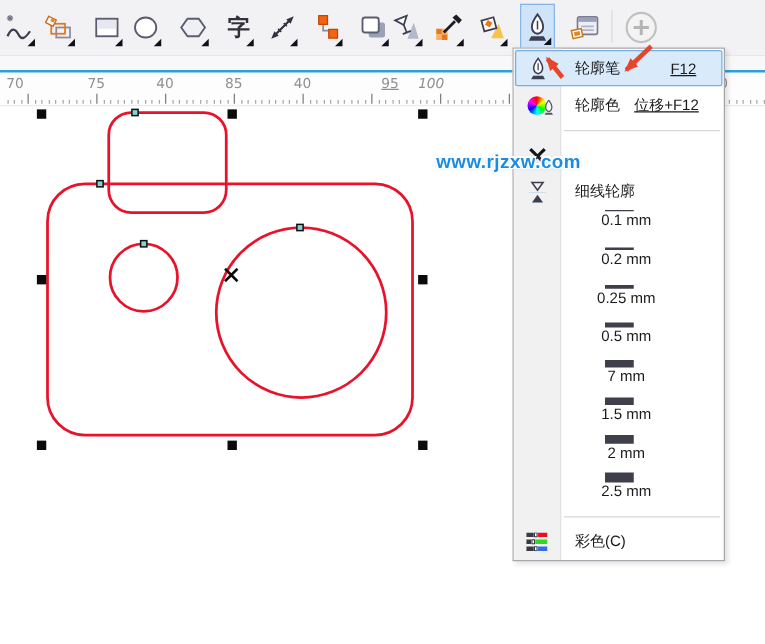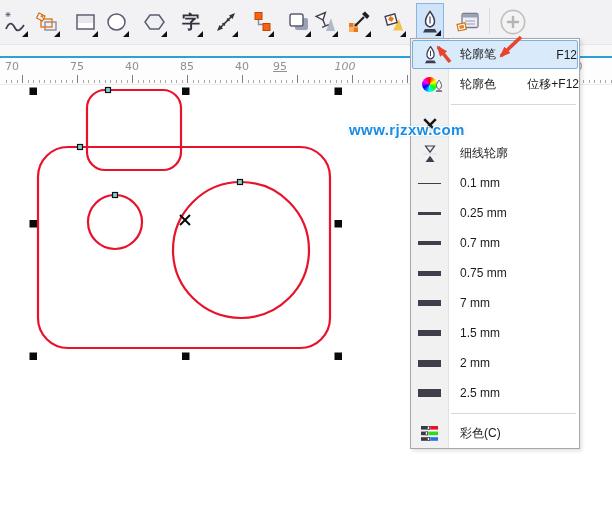--- a/index.html
+++ b/index.html
@@ -36,26 +36,26 @@
      font-size:15px;font-weight:bold;letter-spacing:.4px;color:#1b8ce0;
      text-shadow:-1px -1px 0 #fff,1px -1px 0 #fff,-1px 1px 0 #fff,1px 1px 0 #fff,0 0 4px #a8d6f7;}
 
   
   .menu{position:absolute;left:410px;top:38px;width:170px;z-index:5;background:#fff;
         border:1px solid #a6a6ac;box-sizing:border-box;box-shadow:2px 2px 4px rgba(0,0,0,.12);
         font-size:12px;color:#1a1a1a;}
   .menu .gutbg{position:absolute;left:0;top:0;bottom:0;width:37px;background:#f1f1f2;
         border-right:1px solid #e2e2e6;}
   .mitem{position:relative;z-index:1;height:29px;display:flex;align-items:center;}
-  .mitem.t30{height:30px;}
+  .mitem.t30{height:30px;flex-direction:column;}
   .mitem.hi{height:27px;margin:1px;background:#d9eafb;border:1px solid #7ab0e0;border-radius:2px;}
   .gut{width:37px;flex:none;display:flex;align-items:center;justify-content:center;position:relative;}
   .mitem.hi .gut{width:35px;}
   .mlabel{flex:1;padding-left:12px;white-space:nowrap;}
-  .msc{padding-right:0;white-space:nowrap;}
+  .msc{padding-right:20px;white-space:nowrap;text-decoration:underline;}
   .msep{position:relative;z-index:1;height:11px;}
   .msep i{position:absolute;left:40px;right:3px;top:5px;border-top:1px solid #d8d8d8;}
   .lsample{display:block;width:23px;background:#3f3f4c;}
   .cwheel{display:block;width:15px;height:15px;border-radius:50%;
       background:conic-gradient(#f00,#ff0,#0f0,#0ff,#00f,#f0f,#f00);}
 
   
   .arrows{position:absolute;left:0;top:0;width:612px;height:515px;z-index:7;pointer-events:none;}
 </style>
 </head>
@@ -198,21 +198,21 @@
   </div>
   <div class="substrip"></div>
   <div class="blueline"></div>
 
   <div class="ruler" id="ruler">
       <span class="rlabel" style="left: 12px;">70</span>
       <span class="rlabel" style="left: 77px;">75</span>
       <span class="rlabel" style="left: 132px;">40</span>
       <span class="rlabel" style="left: 187px;">85</span>
       <span class="rlabel" style="left: 242px;">40</span>
-      <span class="rlabel" style="left: 280px; text-decoration: underline;">95</span>
+      <span class="rlabel" style="left: 312px; text-decoration: underline;">95</span>
       <span class="rlabel" style="left: 345px; font-style: italic;">100</span>
       <span class="rlabel" style="left: 572px;">120</span>
       <i class="tick" style="left: 5.5px;"></i>
       <i class="tick" style="left: 11px;"></i>
       <i class="tick" style="left: 16.5px;"></i>
       <i class="tick major" style="left: 22px;"></i>
       <i class="tick" style="left: 27.5px;"></i>
       <i class="tick" style="left: 33px;"></i>
       <i class="tick" style="left: 38.5px;"></i>
       <i class="tick" style="left: 44px;"></i>
@@ -392,35 +392,35 @@
         <span class="mlabel">细线轮廓</span>
       </div>
       <div class="mitem t30">
         <span class="gut">
           <b class="lsample" style="height: 1px;"></b>
         </span>
         <span class="mlabel">0.1 mm</span>
       </div>
       <div class="mitem t30">
         <span class="gut">
+          <b class="lsample" style="height: 2px;"></b>
+        </span>
+        <span class="mlabel">0.2 mm</span>
+      </div>
+      <div class="mitem t30">
+        <span class="gut">
           <b class="lsample" style="height: 3px;"></b>
         </span>
         <span class="mlabel">0.25 mm</span>
       </div>
       <div class="mitem t30">
         <span class="gut">
           <b class="lsample" style="height: 4px;"></b>
         </span>
-        <span class="mlabel">0.7 mm</span>
-      </div>
-      <div class="mitem t30">
-        <span class="gut">
-          <b class="lsample" style="height: 5px;"></b>
-        </span>
-        <span class="mlabel">0.75 mm</span>
+        <span class="mlabel">0.5 mm</span>
       </div>
       <div class="mitem t30">
         <span class="gut">
           <b class="lsample" style="height: 6px;"></b>
         </span>
         <span class="mlabel">7 mm</span>
       </div>
       <div class="mitem t30">
         <span class="gut">
           <b class="lsample" style="height: 6px;"></b>

